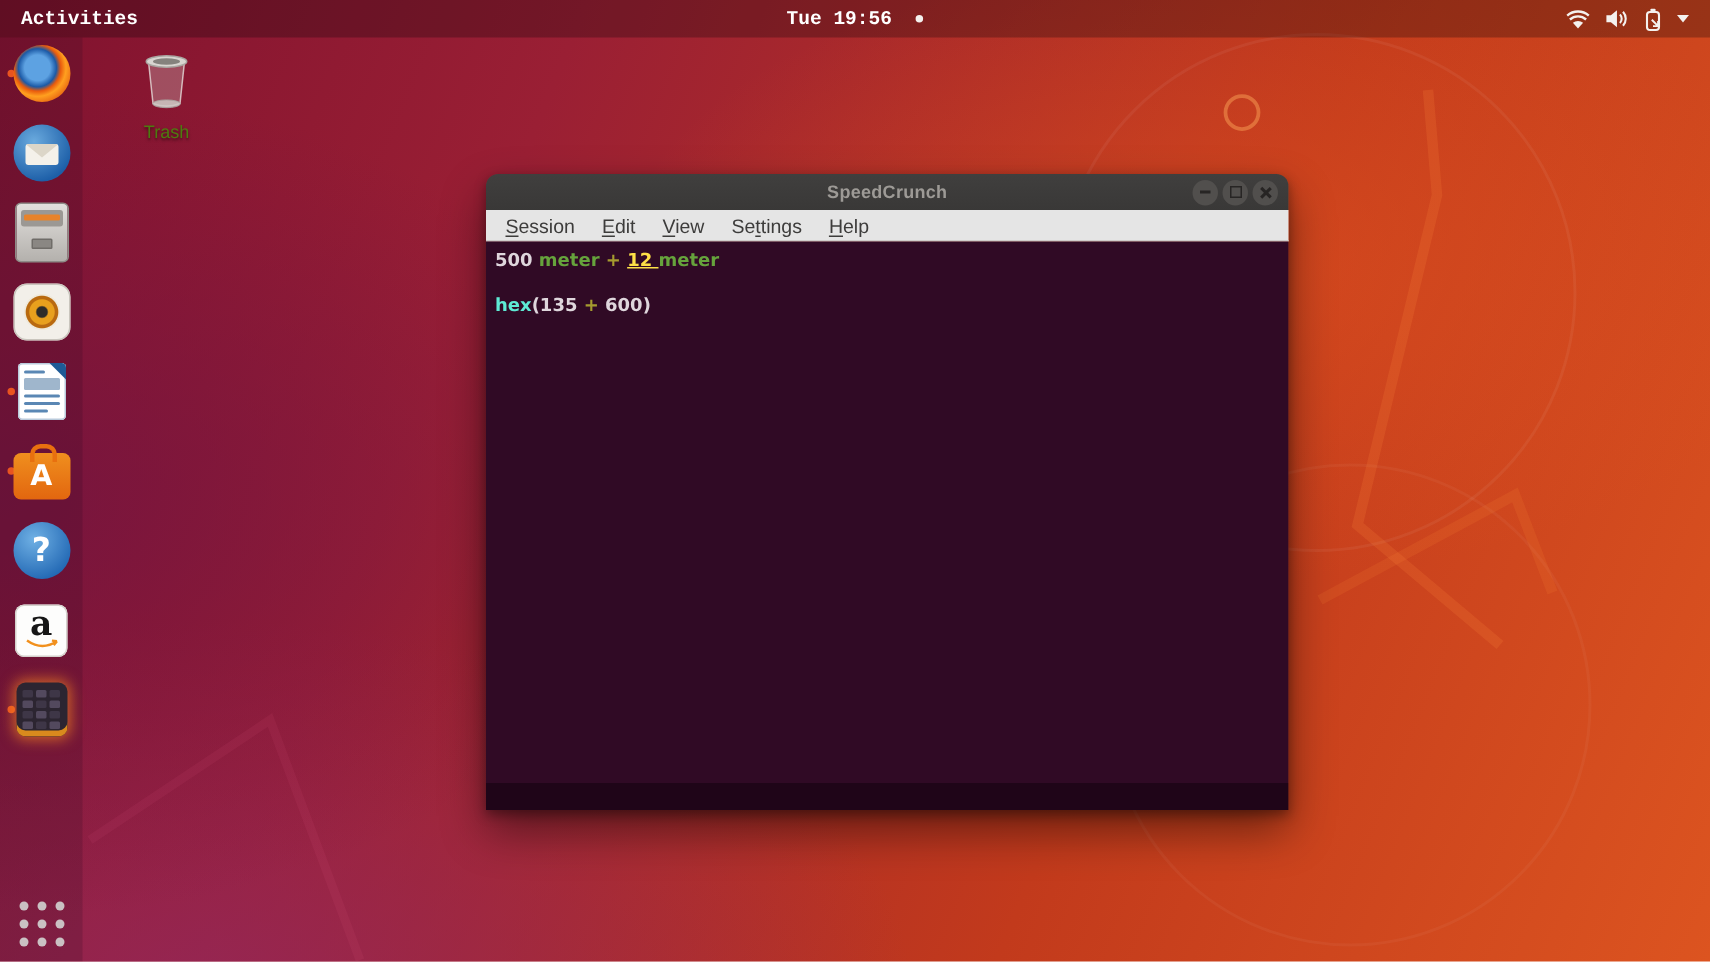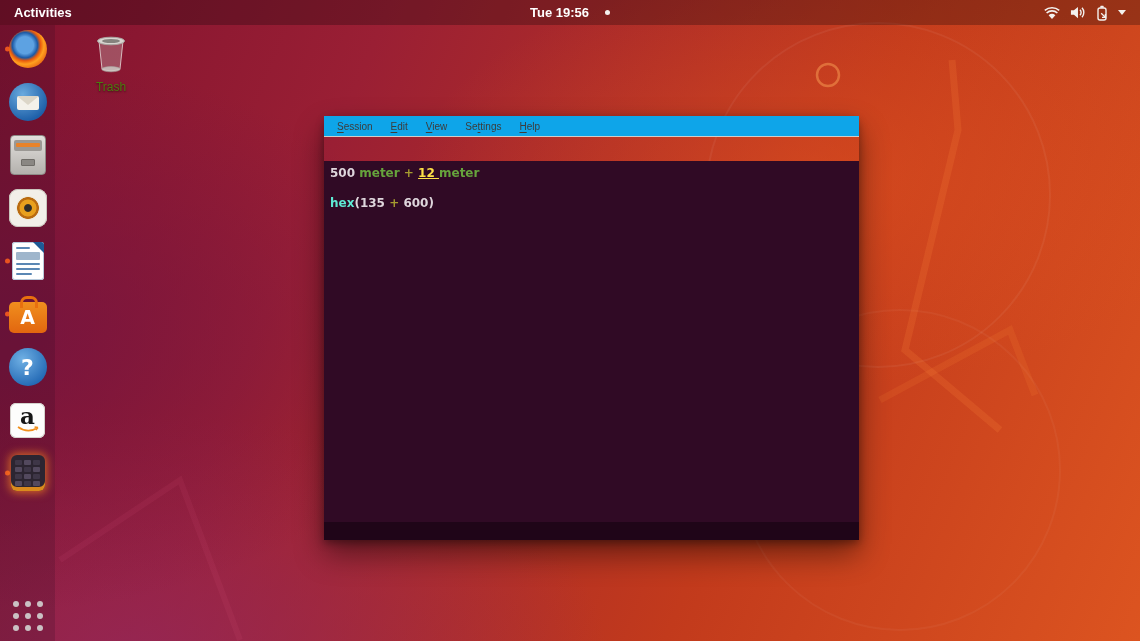--- a/index.html
+++ b/index.html
@@ -11,21 +11,21 @@
       radial-gradient(ellipse 52% 58% at 0% 52%, rgba(116,20,64,0.85), rgba(116,20,64,0) 75%),
       radial-gradient(ellipse 55% 50% at 12% 102%, rgba(148,40,92,0.75), rgba(148,40,92,0) 75%),
       linear-gradient(112deg,#80122f 0%, #9a1f34 28%, #c23a1c 66%, #dc5420 100%);
   }
   .wallpaper-shapes{position:absolute;left:0;top:0;pointer-events:none;}
 
   
   .topbar{
     position:absolute;left:0;top:0;width:1140px;height:25px;
     background:rgba(15,2,8,0.28);
-    display:flex;align-items:center;color:#ffffff;font-size:13px;z-index:50;
+    display:flex;align-items:center;color:#ffffff;font-size:13px;z-index:50;font-family:Liberation Mono, monospace;
   }
   .activities{font-weight:bold;padding:0 14px;height:25px;line-height:25px;cursor:pointer;}
   .clock{
     position:absolute;left:50%;transform:translateX(-50%);
     display:flex;align-items:center;gap:16px;font-weight:bold;height:25px;cursor:pointer;
   }
   .notif-dot{width:5px;height:5px;border-radius:50%;background:#f4f1ee;display:inline-block;}
   .status{
     position:absolute;right:6px;top:0;height:25px;display:flex;align-items:center;gap:9px;
     padding:0 8px;cursor:pointer;
@@ -87,21 +87,21 @@
   .title{color:#9d9a96;font-size:12px;font-weight:bold;letter-spacing:0.2px;}
   .controls{position:absolute;right:7px;top:0;height:24px;display:flex;align-items:center;gap:3px;}
   .wbtn{width:17px;height:17px;border-radius:50%;background:#514f4d;display:flex;align-items:center;justify-content:center;cursor:pointer;}
   .wbtn .min{width:7px;height:2px;background:#272524;}
   .wbtn .max{width:6px;height:6px;border:1.5px solid #272524;}
   .wbtn .cls{position:relative;width:9px;height:9px;}
   .wbtn .cls::before,.wbtn .cls::after{content:"";position:absolute;left:4px;top:0;width:1.8px;height:9px;background:#272524;}
   .wbtn .cls::before{transform:rotate(45deg);}
   .wbtn .cls::after{transform:rotate(-45deg);}
   .menubar{
-    height:20px;background:#0ea5e9;display:flex;align-items:center;font-size:10px;color:#3d3c3b;
+    height:20px;background:#e5e5e5;display:flex;align-items:center;font-size:13px;color:#3d3c3b;
     border-bottom:1px solid #cfcdca;padding-left:4px;
   }
   .menu-item{padding:1px 9px;cursor:pointer;}
   .menu-item u{text-decoration:underline;text-underline-offset:2px;}
   .content{
     position:absolute;top:45px;bottom:18px;left:0;right:0;background:#300a25;
     font-family:"DejaVu Sans",sans-serif;font-size:12px;font-weight:bold;
     padding:5px 0 0 6px;line-height:15px;cursor:text;
   }
   .hline{white-space:pre;}
@@ -236,20 +236,34 @@
   <svg width="46" height="42" viewBox="0 0 46 42">
     <path d="M11 9 L35 9 L32 37 Q23 40.5 14 37 Z" fill="rgba(215,210,205,0.30)" stroke="rgba(235,232,228,0.75)" stroke-width="1"></path>
     <ellipse cx="23" cy="9" rx="13.5" ry="3.8" fill="#d8d5d0" stroke="#a8a5a0" stroke-width="1"></ellipse>
     <ellipse cx="23" cy="9" rx="9" ry="2.1" fill="#85827d"></ellipse>
     <ellipse cx="23" cy="37.2" rx="9.2" ry="2.6" fill="rgba(205,200,195,0.85)" stroke="#a8a5a0" stroke-width="0.6"></ellipse>
   </svg>
   <div class="trash-label">Trash</div>
 </div>
 
 <div class="window">
+  <div class="titlebar">
+    <span class="title">SpeedCrunch</span>
+    <div class="controls">
+      <div class="wbtn">
+          <span class="min"></span>
+        </div>
+      <div class="wbtn">
+          <span class="max"></span>
+        </div>
+      <div class="wbtn">
+          <span class="cls"></span>
+        </div>
+    </div>
+  </div>
   <div class="menubar" id="menubar">
       <span class="menu-item"><u>S</u>ession</span>
       <span class="menu-item"><u>E</u>dit</span>
       <span class="menu-item"><u>V</u>iew</span>
       <span class="menu-item">Se<u>t</u>tings</span>
       <span class="menu-item"><u>H</u>elp</span>
     </div>
   <div class="content" id="history">
       <div class="hline"><span style="color: rgb(222, 214, 220); margin-top: 33px;">500 </span><span style="color: rgb(102, 163, 60);">meter</span><span style="color: rgb(165, 155, 47);"> + </span><span style="color: #fde047; text-decoration: underline;">12 </span><span style="color: rgb(102, 163, 60);">meter</span></div>
       <div class="hline">&nbsp;</div>

